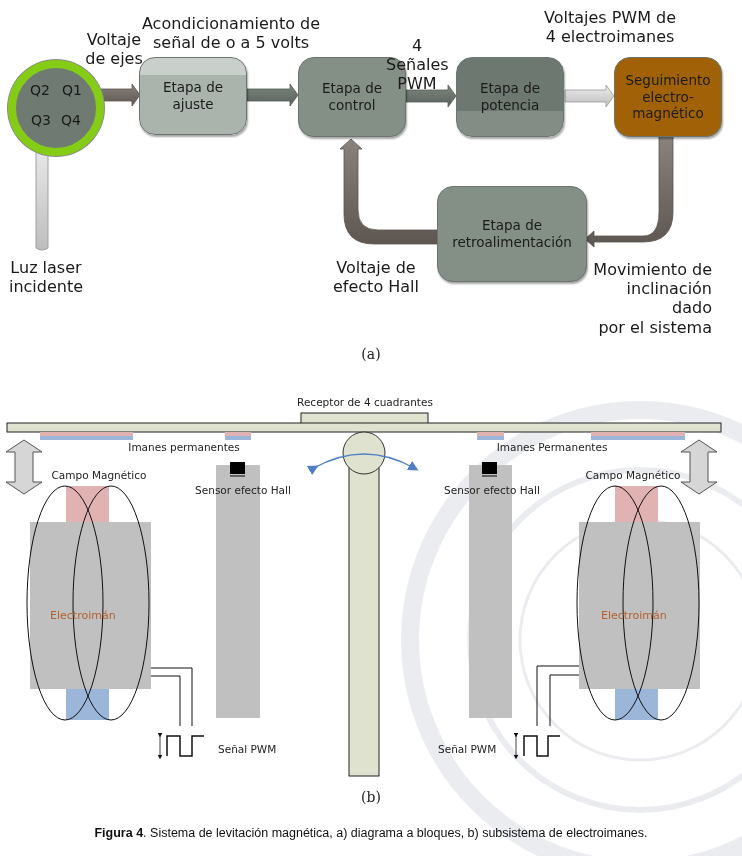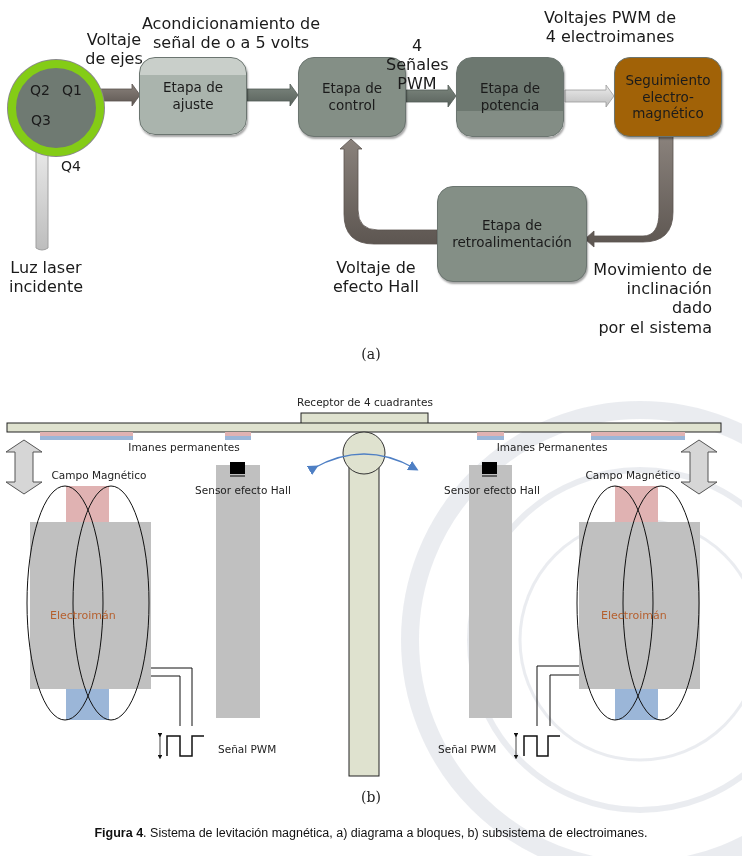--- a/index.html
+++ b/index.html
@@ -49,21 +49,21 @@
 
     <path d="M659 136 L673 136 L673 212 Q673 242 643 242 L594 242 L594 247 L585 239 L594 231 L594 236 L643 236 Q659 236 659 212 Z" fill="url(#gArrowDark)" stroke="#5a534f" stroke-width="0.8"></path>
 
     <path d="M437 244 L374 244 Q344 244 344 214 L344 149 L340 149 L351 139 L362 149 L358 149 L358 210 Q358 230 378 230 L437 230 Z" fill="url(#gArrowDark)" stroke="#5a534f" stroke-width="0.8"></path>
   </svg>
 
   <div style="position:absolute;left:8px;top:60px;width:80px;height:80px;border-radius:50%;background:#6f7a72;border:8px solid #84cc16;box-shadow:0 0 0 1px #8a8a8a;">
     <span style="position:absolute;left:14px;top:14px;font-size:14px;color:#1b1b1b;">Q2</span>
     <span style="position:absolute;left:46px;top:14px;font-size:14px;color:#1b1b1b;">Q1</span>
     <span style="position:absolute;left:15px;top:44px;font-size:14px;color:#1b1b1b;">Q3</span>
-    <span style="position:absolute;left:45px;top:44px;font-size:14px;color:#1b1b1b;margin-top:46px;">Q4</span>
+    <span style="position:absolute;left:45px;top:44px;font-size:14px;color:#1b1b1b;">Q4</span>
   </div>
 
   <div class="box" style="left:139px;top:57px;width:106px;height:76px;background:linear-gradient(180deg,#c9cfca 0%,#c9cfca 22%,#aab4ad 22%,#aab4ad 100%);">Etapa de
 ajuste</div>
   <div class="box" style="left:298px;top:57px;width:106px;height:78px;background:#848f86;">Etapa de
 control</div>
   <div class="box" style="left:456px;top:57px;width:106px;height:78px;background:linear-gradient(180deg,#6d7870 0%,#6d7870 68%,#838d85 68%,#838d85 100%);">Etapa de
 potencia</div>
   <div class="box" style="left:614px;top:57px;width:106px;height:78px;background:#a16207;">Seguimiento
 electro-

